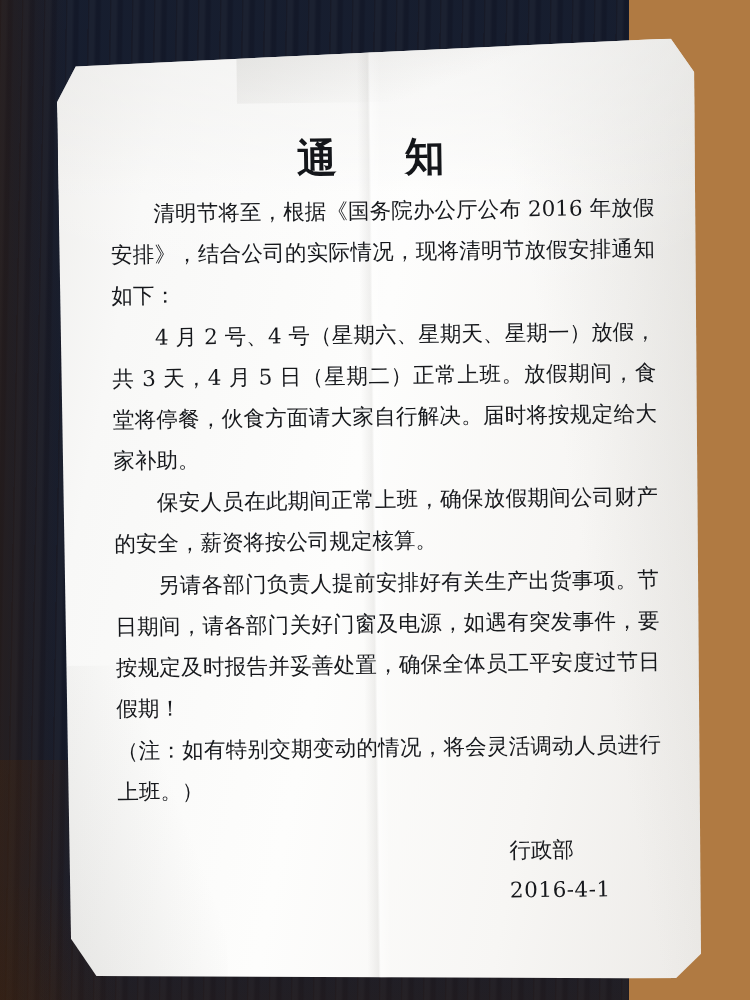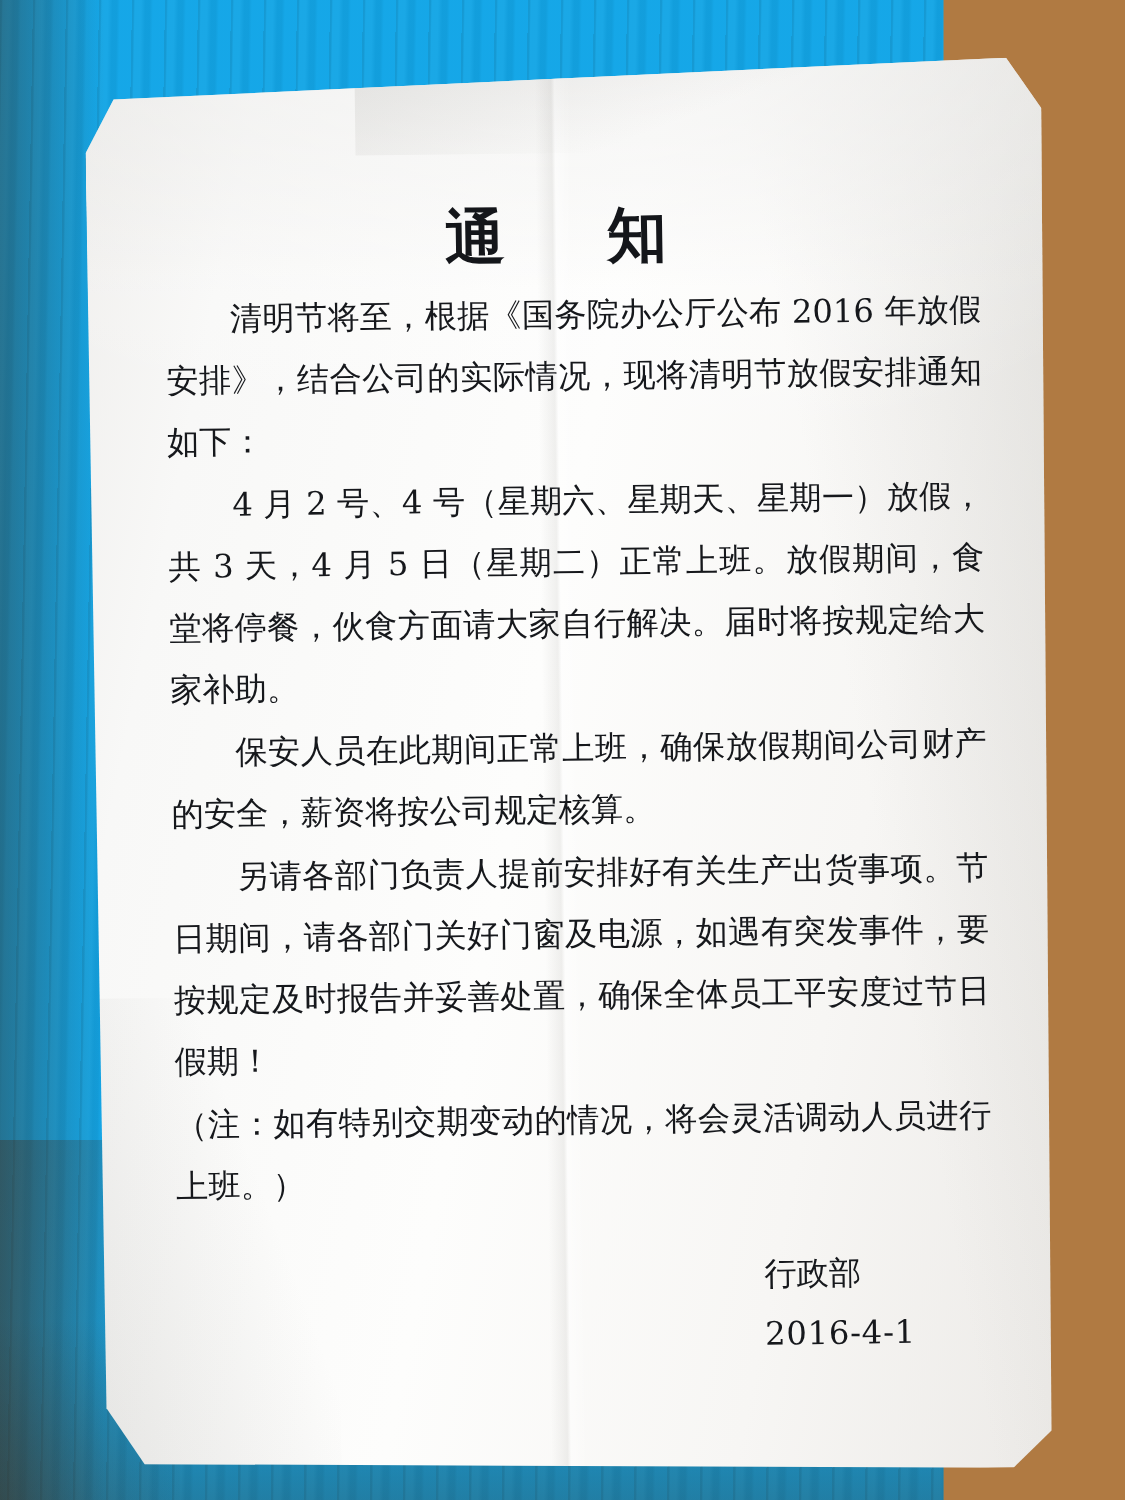--- a/index.html
+++ b/index.html
@@ -22,21 +22,21 @@
     height: 1000px;
     background:
       repeating-linear-gradient(178deg,
         rgba(255,255,255,0.045) 0px,
         rgba(255,255,255,0.045) 2px,
         rgba(0,0,0,0.035) 3px,
         rgba(0,0,0,0.035) 5px,
         rgba(255,255,255,0.02) 7px,
         rgba(255,255,255,0.02) 10px),
       linear-gradient(100deg, #a9743d 0%, #c08b4e 18%, #b67f44 34%, #c99košt 35%, #c4914f 52%, #b07a3f 72%, #ba8447 88%, #a96f38 100%);
-    background-color: #0ea5e9;
+    background-color: #0f172a;
   }
   .wood-grain {
     position: absolute;
     inset: 0;
     background:
       repeating-linear-gradient(91deg,
         rgba(90,52,20,0.10) 0px,
         rgba(90,52,20,0.10) 1px,
         rgba(255,220,170,0.05) 2px,
         rgba(255,220,170,0.05) 6px,

